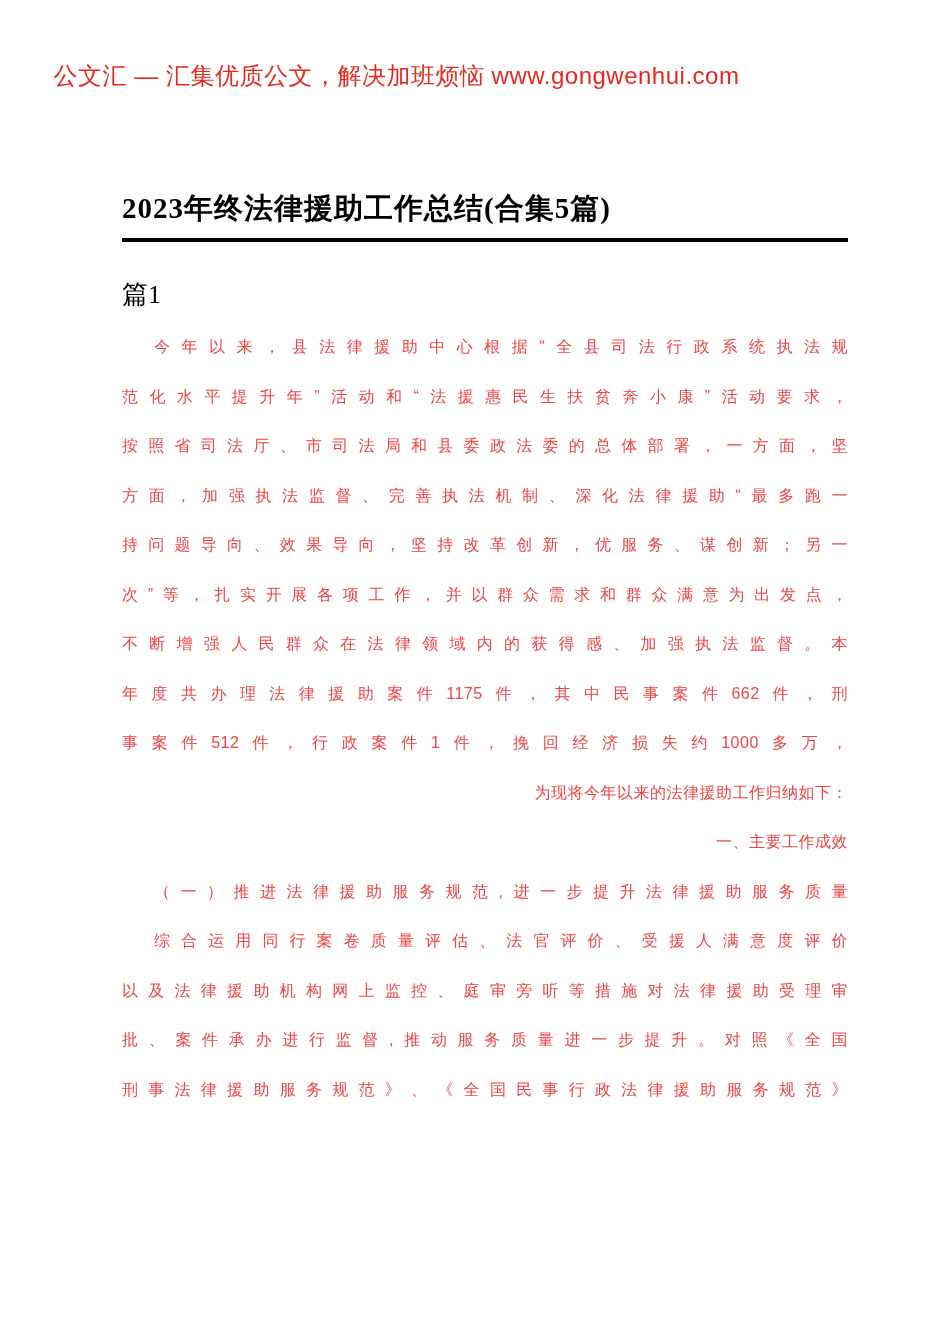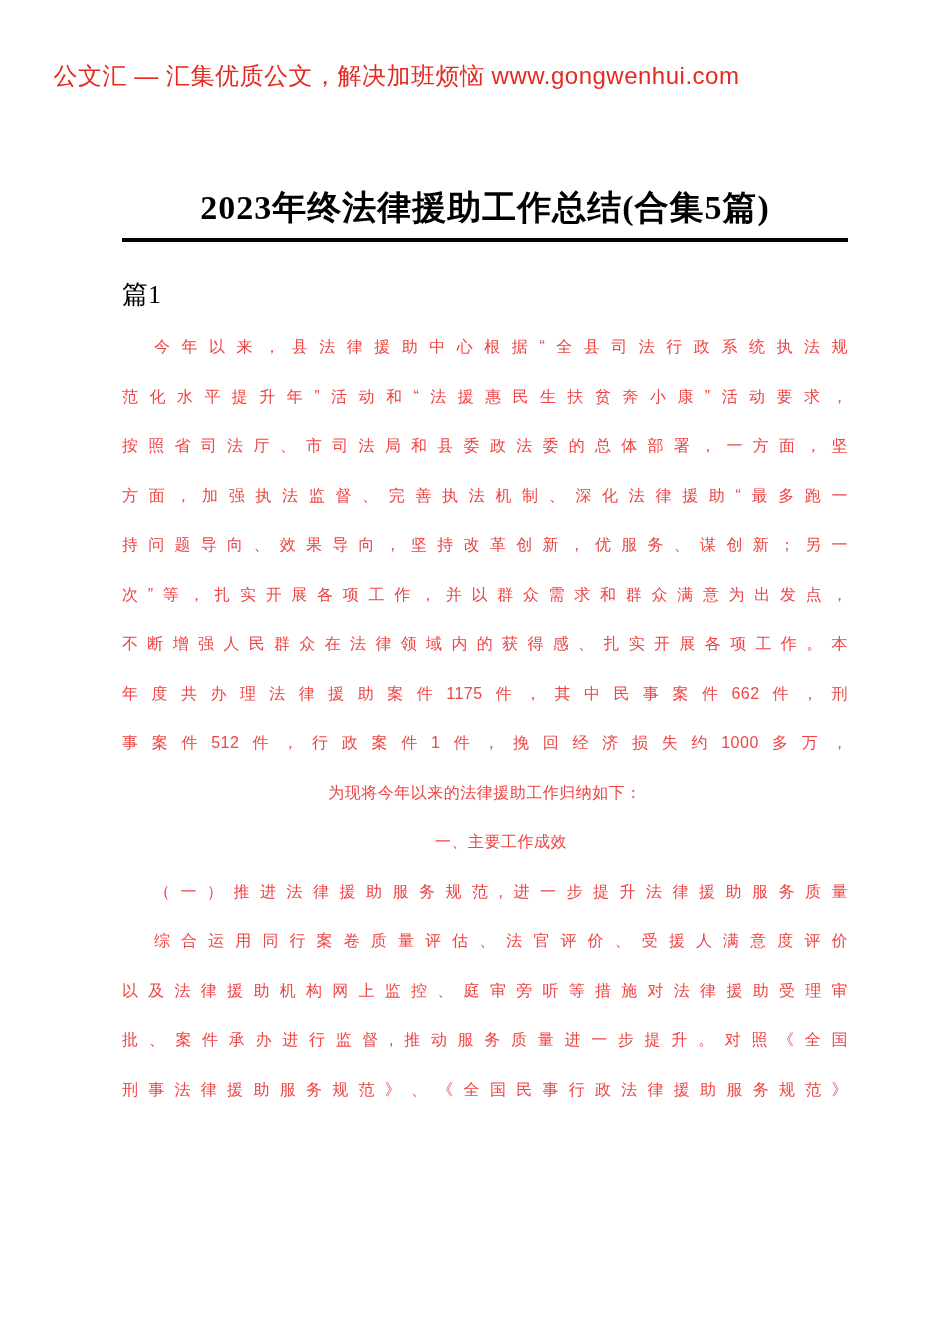--- a/index.html
+++ b/index.html
@@ -27,24 +27,23 @@
   }
 
   
   .content {
     width: 726px;
     margin-left: 122px;
   }
 
   .doc-title {
     margin-top: 96px;
-    text-align: center;
     font-family: "Liberation Serif", serif;
     font-weight: bold;
-    font-size: 34px;
+    font-size: 29px;
     line-height: 40px;
     color: #000000;
     letter-spacing: 1px;
   }
 
   .title-rule {
     margin-top: 10px;
     height: 3px;
     border-top: 2px solid #000000;
     border-bottom: 2px solid #000000;
@@ -61,21 +60,21 @@
   .doc-body {
     margin-top: 6px;
     font-size: 16px;
     color: #ef4444;
     letter-spacing: 0.5px;
   }
   .doc-body .line {
     height: 49.5px;
     line-height: 49.5px;
     white-space: nowrap;
-    text-align: center;
+    text-align: right;
   }
   .doc-body .line.stretch {
     white-space: normal;
     text-align: justify;
     text-align-last: justify;
   }
   .doc-body .line.indent { text-indent: 2em; }
 </style>
 </head>
 <body style="background: rgb(255, 255, 255);">
@@ -94,21 +93,21 @@
 
     <div class="section-label">篇1</div>
 
     <div class="doc-body">
         <div class="line indent stretch">今年以来，县法律援助中心根据“全县司法行政系统执法规</div>
         <div class="line stretch">范化水平提升年”活动和“法援惠民生扶贫奔小康”活动要求，</div>
         <div class="line stretch">按照省司法厅、市司法局和县委政法委的总体部署，一方面，坚</div>
         <div class="line stretch">方面，加强执法监督、完善执法机制、深化法律援助“最多跑一</div>
         <div class="line stretch">持问题导向、效果导向，坚持改革创新，优服务、谋创新；另一</div>
         <div class="line stretch">次”等，扎实开展各项工作，并以群众需求和群众满意为出发点，</div>
-        <div class="line stretch">不断增强人民群众在法律领域内的获得感、扎实开展各项工作。本</div>
+        <div class="line stretch">不断增强人民群众在法律领域内的获得感、加强执法监督。本</div>
         <div class="line stretch">年度共办理法律援助案件1175件，其中民事案件662件，刑</div>
         <div class="line stretch">事案件512件，行政案件1件，挽回经济损失约1000多万，</div>
         <div class="line">为现将今年以来的法律援助工作归纳如下：</div>
         <div class="line indent">一、主要工作成效</div>
         <div class="line indent stretch">（一）推进法律援助服务规范,进一步提升法律援助服务质量</div>
         <div class="line indent stretch">综合运用同行案卷质量评估、法官评价、受援人满意度评价</div>
         <div class="line stretch">以及法律援助机构网上监控、庭审旁听等措施对法律援助受理审</div>
         <div class="line stretch">批、案件承办进行监督,推动服务质量进一步提升。对照《全国</div>
         <div class="line stretch">刑事法律援助服务规范》、《全国民事行政法律援助服务规范》</div>
       </div>

